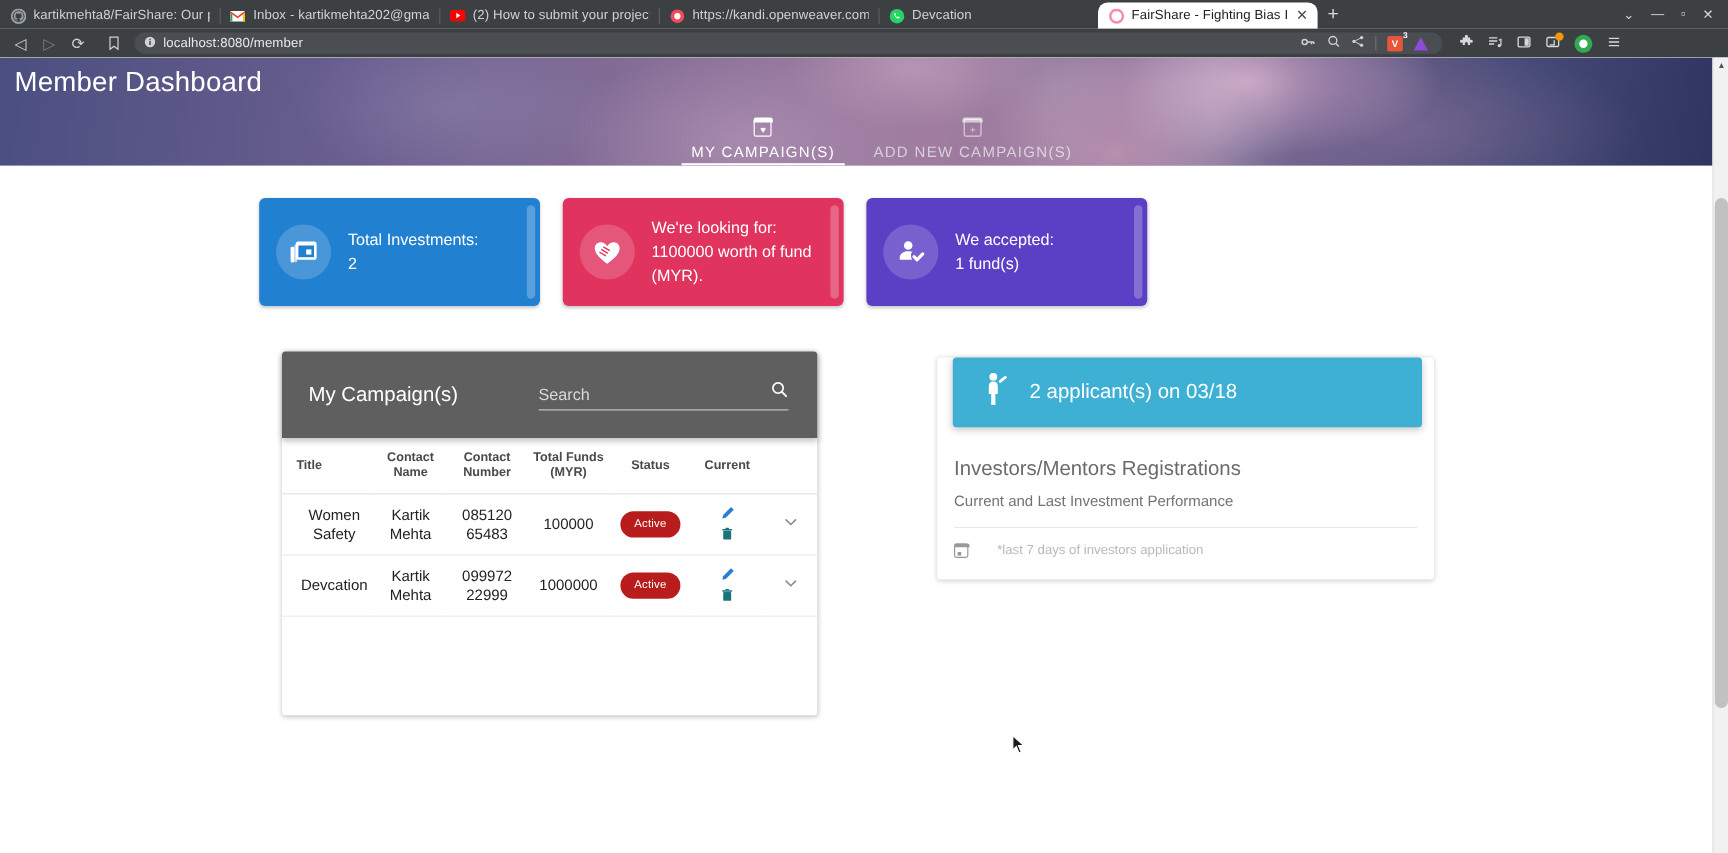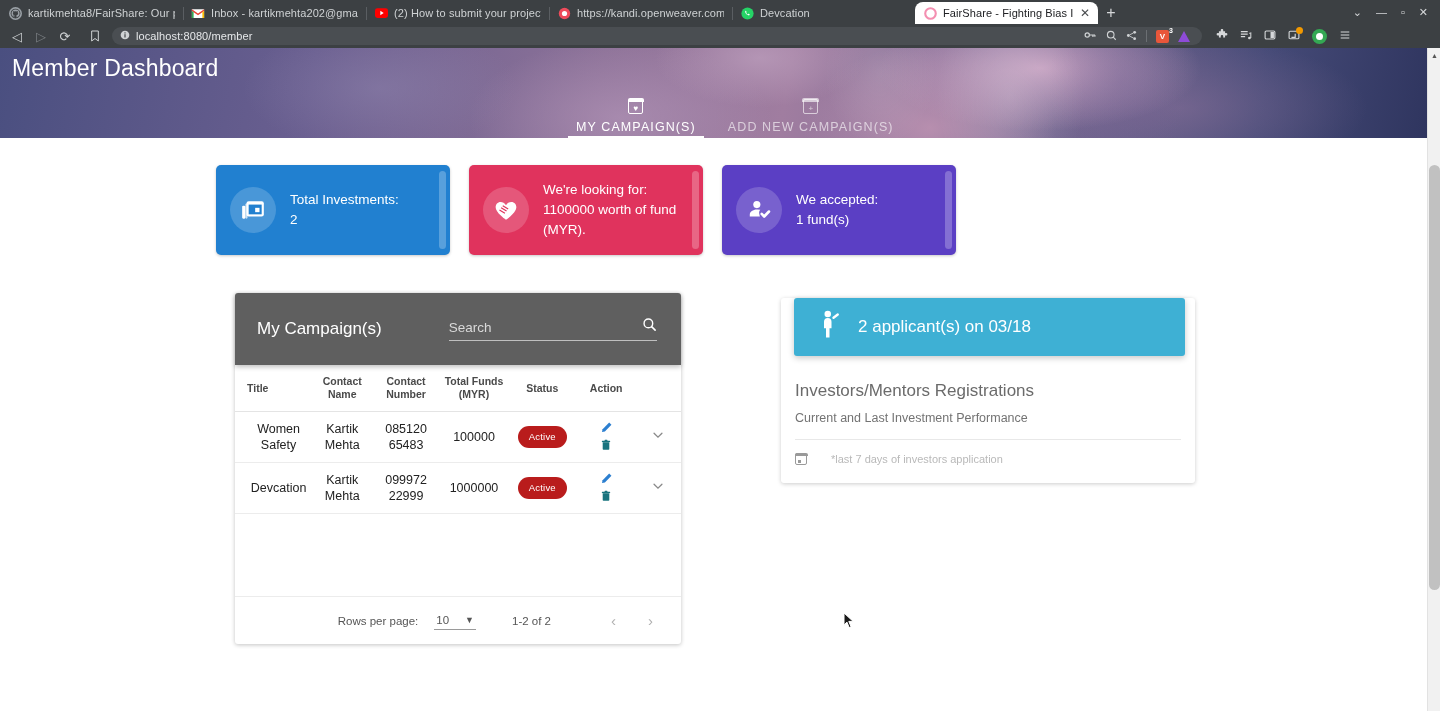--- a/index.html
+++ b/index.html
@@ -584,21 +584,21 @@
           </div>
 
           <table class="ctable">
             <thead>
               <tr>
                 <th class="col-title">Title</th>
                 <th class="col-cn">Contact Name</th>
                 <th class="col-num">Contact Number</th>
                 <th class="col-funds">Total Funds (MYR)</th>
                 <th class="col-status">Status</th>
-                <th class="col-action">Action</th>
+                <th class="col-action">Current</th>
                 <th class="col-exp"></th>
               </tr>
             </thead>
             <tbody>
               <tr>
                 <td class="col-title">Women Safety</td>
                 <td>Kartik Mehta</td>
                 <td>085120 65483</td>
                 <td>100000</td>
                 <td>
@@ -658,30 +658,20 @@
                         <path d="M3.5 6l4.5 4.4L12.5 6" stroke="#8a8a8a" stroke-width="1.5" fill="none" stroke-linecap="round"></path>
                       </svg>
                   </span>
                 </td>
               </tr>
             </tbody>
           </table>
 
           <div class="tbl-spacer"></div>
 
-          <div class="pager">
-            <span class="lbl">Rows per page:</span>
-            <span class="rpp">
-              <span>10</span>
-              <span class="caret">▼</span>
-            </span>
-            <span class="pgrange">1-2 of 2</span>
-            <span class="pgbtn">‹</span>
-            <span class="pgbtn">›</span>
-          </div>
         </div>
 
         <div class="reg-card">
           <div class="reg-banner">
             <span>
               <svg viewBox="0 0 20 24">
                   <circle cx="9" cy="3.2" r="2.6" fill="#fff"></circle>
                   <path d="M9 6.4c-2 0-3 1.3-3 3v5.2h1.6V22h2.8v-7.4H12V9.4c0-1.7-1-3-3-3z" fill="#fff"></path>
                   <path d="M13.6 6.2l3.4-2.6" stroke="#fff" stroke-width="1.9" stroke-linecap="round"></path>
                 </svg>

